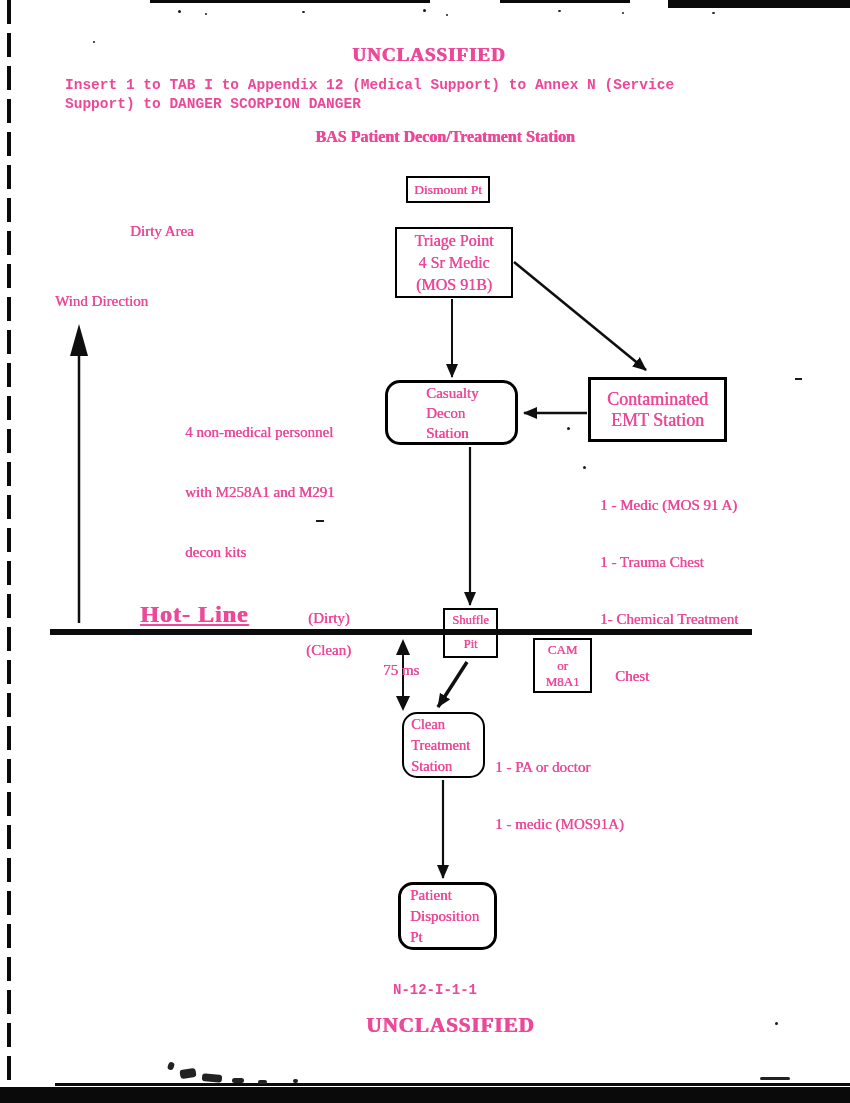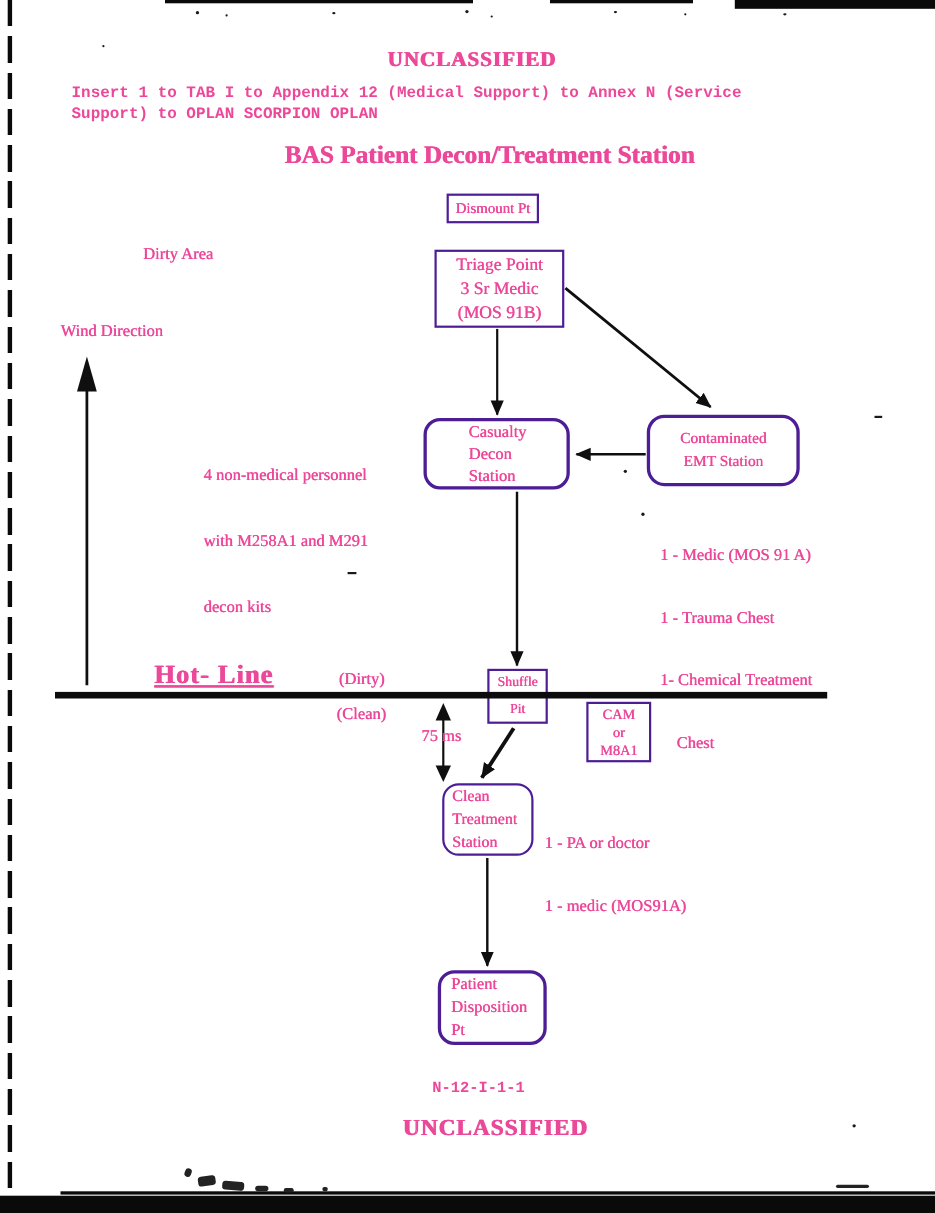--- a/index.html
+++ b/index.html
@@ -5,24 +5,24 @@
   html,body{margin:0;padding:0;background:#888;}
   #page{
     position:relative;width:850px;height:1103px;background:#fff;
     font-family:"Liberation Serif", serif;color:#ec4899;overflow:hidden;
     margin:0 auto;
   }
   .abs{position:absolute;}
   .serif{font-family:"Liberation Serif", serif;text-shadow:0.4px 0 0 currentColor;}
   .mono{font-family:"Liberation Mono","DejaVu Sans Mono",monospace;font-weight:bold;}
   .classif{font-size:19px;font-weight:bold;letter-spacing:1px;text-shadow:1px 0 0 currentColor;}
-  .title{font-size:23px;font-weight:bold;text-align:center;text-shadow:0.6px 0 0 currentColor;}
+  .title{font-size:16px;font-weight:bold;text-align:center;text-shadow:0.6px 0 0 currentColor;}
   .lbl{font-size:15px;line-height:20px;white-space:pre;}
   .box{
-    position:absolute;background:#fff;border:2px solid #4c1d95;
+    position:absolute;background:#fff;border:2px solid #000000;
     display:flex;flex-direction:column;justify-content:center;align-items:center;
     font-size:15px;line-height:20px;text-align:center;z-index:2;
     text-shadow:0.4px 0 0 currentColor;box-sizing:border-box;
   }
   .box.thick{border-width:3px;}
   .box.leftal{align-items:flex-start;text-align:left;border-radius:15px;}
   .hotline{position:absolute;left:50px;top:629px;width:702px;height:6px;background:#0c0c0c;z-index:3;}
   .hotline-label{font-size:24px;font-weight:bold;text-decoration:underline;letter-spacing:1px;text-shadow:0.8px 0 0 currentColor;}
   svg.arrows{position:absolute;left:0;top:0;z-index:4;pointer-events:none;}
   
@@ -64,21 +64,21 @@
   <div class="blob" style="left:180px;top:1069px;width:16px;height:9px;transform:rotate(-8deg);"></div>
   <div class="blob" style="left:202px;top:1074px;width:20px;height:8px;transform:rotate(5deg);"></div>
   <div class="blob" style="left:232px;top:1078px;width:12px;height:5px;"></div>
   <div class="blob" style="left:258px;top:1080px;width:9px;height:4px;"></div>
   <div class="blob" style="left:293px;top:1079px;width:5px;height:4px;"></div>
   <div class="blob" style="left:760px;top:1077px;width:30px;height:3px;"></div>
 
   <div class="abs classif serif" style="left:352px;top:44px;">UNCLASSIFIED</div>
   <div class="abs mono" style="left:65px;top:76px;font-size:14.5px;line-height:19px;">
     <div>Insert 1 to TAB I to Appendix 12 (Medical Support) to Annex N (Service</div>
-    <div>Support) to OPLAN SCORPION OPLAN</div>
+    <div>Support) to DANGER SCORPION DANGER</div>
   </div>
   <div class="abs title serif" style="left:90px;top:128px;width:710px;">BAS Patient Decon/Treatment Station</div>
 
   <div class="abs lbl serif" style="left:130px;top:221px;">Dirty Area</div>
   <div class="abs lbl serif" style="left:55px;top:291px;">Wind Direction</div>
 
   <svg class="arrows" width="850" height="1103" viewBox="0 0 850 1103">
     <defs>
       <marker id="ah" markerUnits="userSpaceOnUse" markerWidth="15" markerHeight="13" refX="13" refY="6" orient="auto">
         <path d="M0,0 L14,6 L0,12 Z" fill="#0f0f0f"></path>
@@ -108,31 +108,31 @@
   <div class="abs lbl serif" style="left:308px;top:608px;">(Dirty)</div>
   <div class="abs lbl serif" style="left:306px;top:640px;">(Clean)</div>
   <div class="abs lbl serif" style="left:383px;top:660px;z-index:5;">75 ms</div>
 
   <div class="box" style="left:406px;top:176px;width:84px;height:27px;font-size:13.5px;">
     <div>Dismount Pt</div>
   </div>
 
   <div class="box" style="left:395px;top:227px;width:118px;height:71px;font-size:16px;line-height:22px;border-width:2.5px;">
     <div>Triage Point</div>
-    <div>3 Sr Medic</div>
+    <div>4 Sr Medic</div>
     <div>(MOS 91B)</div>
   </div>
 
   <div class="box thick leftal" style="left:385px;top:380px;width:133px;height:65px;padding-left:38px;">
     <div>Casualty</div>
     <div>Decon</div>
     <div>Station</div>
   </div>
 
-  <div class="box thick" style="left:588px;top:377px;width:139px;height:65px;font-size:14px;line-height:21px;border-radius:16px;">
+  <div class="box thick" style="left:588px;top:377px;width:139px;height:65px;font-size:18px;line-height:21px;">
     <div>Contaminated</div>
     <div>EMT Station</div>
   </div>
 
   <div class="box" style="left:443px;top:608px;width:55px;height:50px;font-size:12.5px;line-height:14px;justify-content:space-between;padding:3px 0 5px;">
     <div>Shuffle</div>
     <div style="position:relative;z-index:4;">Pit</div>
   </div>
 
   <div class="box" style="left:533px;top:638px;width:59px;height:55px;font-size:13px;line-height:16px;">

